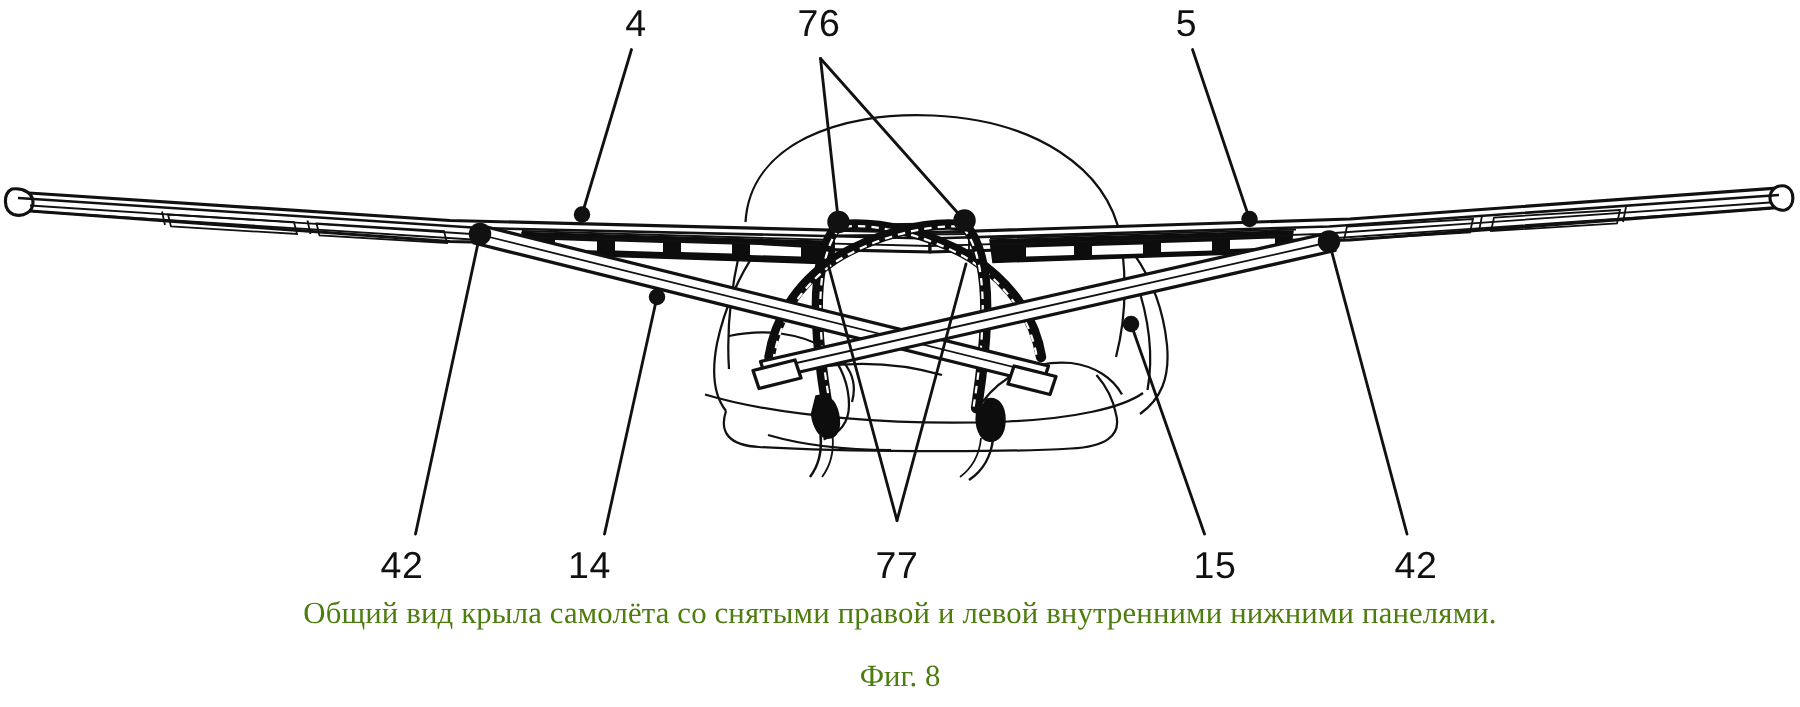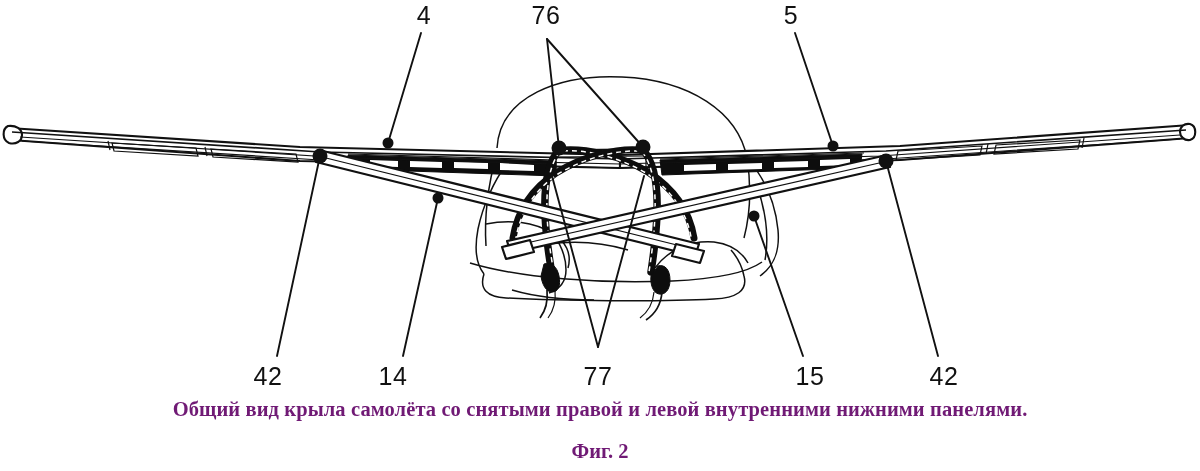--- a/index.html
+++ b/index.html
@@ -35,22 +35,21 @@
     fill: #111111;
     text-anchor: middle;
     letter-spacing: 0.5px;
   }
   .caption-line {
     position: absolute;
     left: 0;
     width: 1200px;
     text-align: center;
     font-family: "Liberation Serif", serif;
-    color: #701a75;
-    font-weight: bold;
+    color: #4d7c0f;
   }
   #caption-text {
     top: 398px;
     font-size: 20.5px;
     letter-spacing: 0.1px;
   }
   #figure-number {
     top: 440px;
     font-size: 20.5px;
   }
@@ -199,15 +198,15 @@
         <text class="ref-label" x="393" y="385">14</text>
         <text class="ref-label" x="598" y="385">77</text>
         <text class="ref-label" x="810" y="385">15</text>
         <text class="ref-label" x="944" y="385">42</text>
       </g>
 
   </svg>
 
   <div class="caption-line" id="caption-text">Общий вид крыла самолёта со снятыми правой и левой внутренними нижними панелями.</div>
 
-  <div class="caption-line" id="figure-number">Фиг. 2</div>
+  <div class="caption-line" id="figure-number">Фиг. 8</div>
 
 </div>
 
 </body></html>

